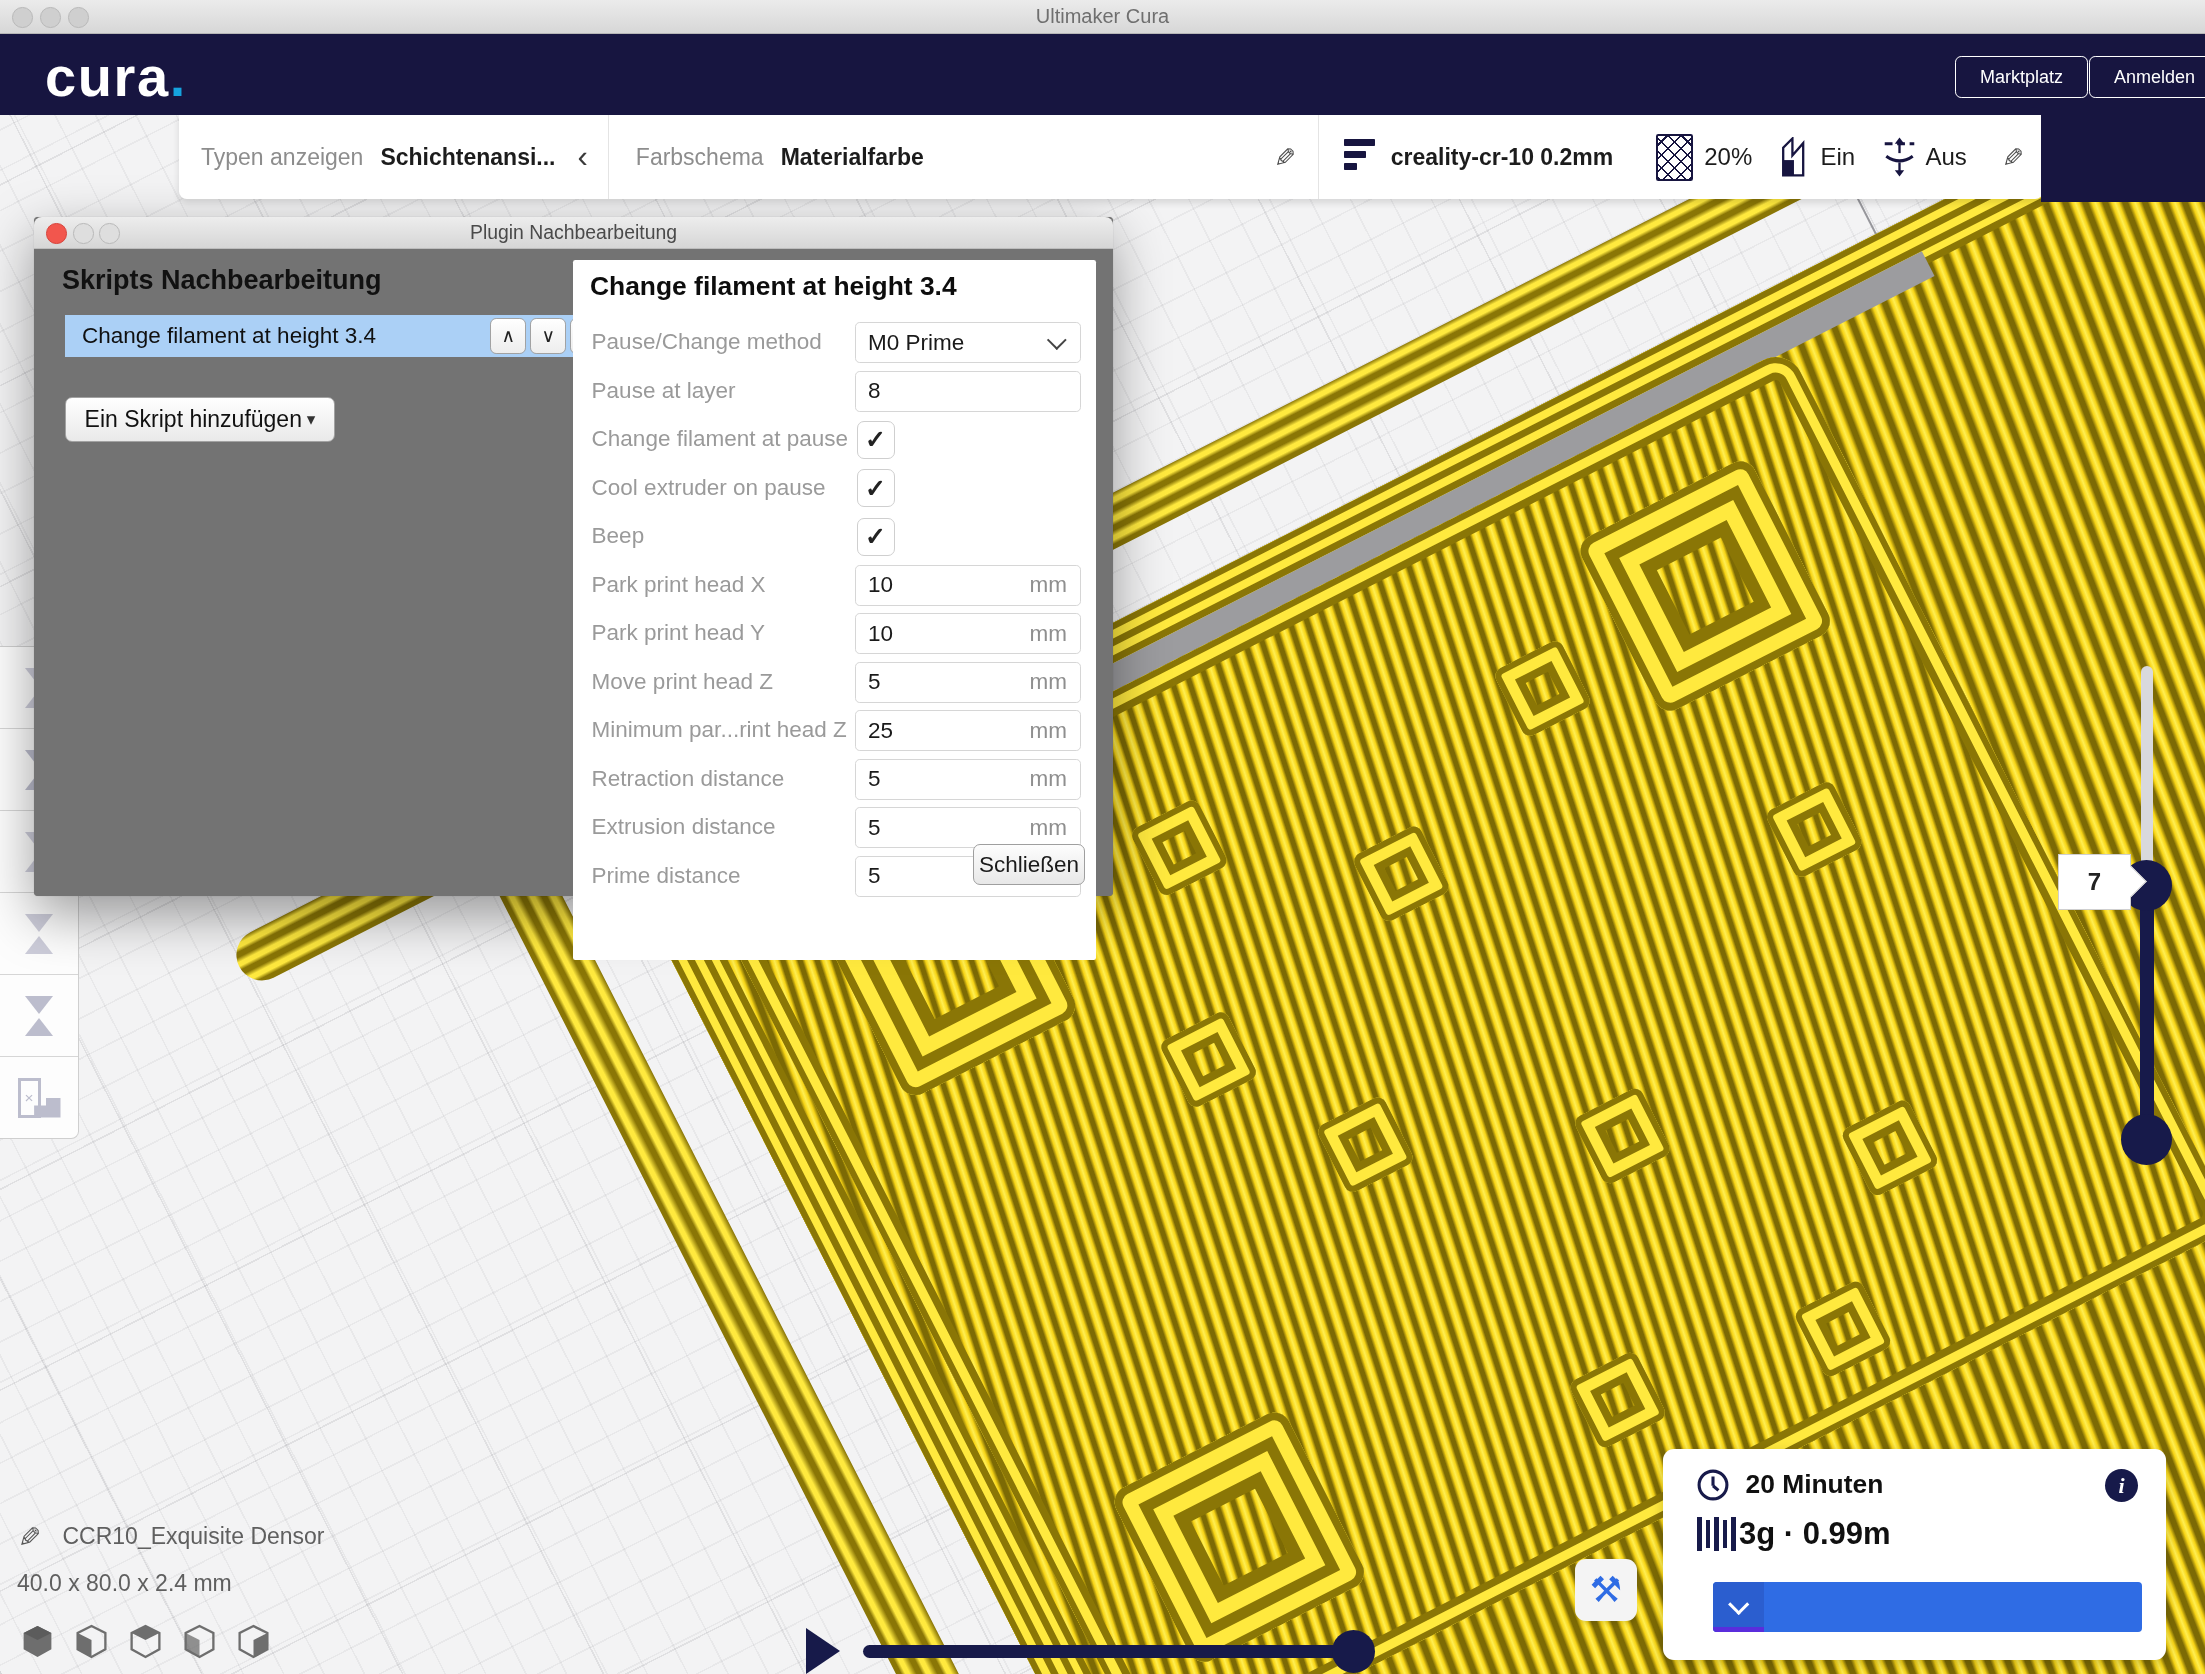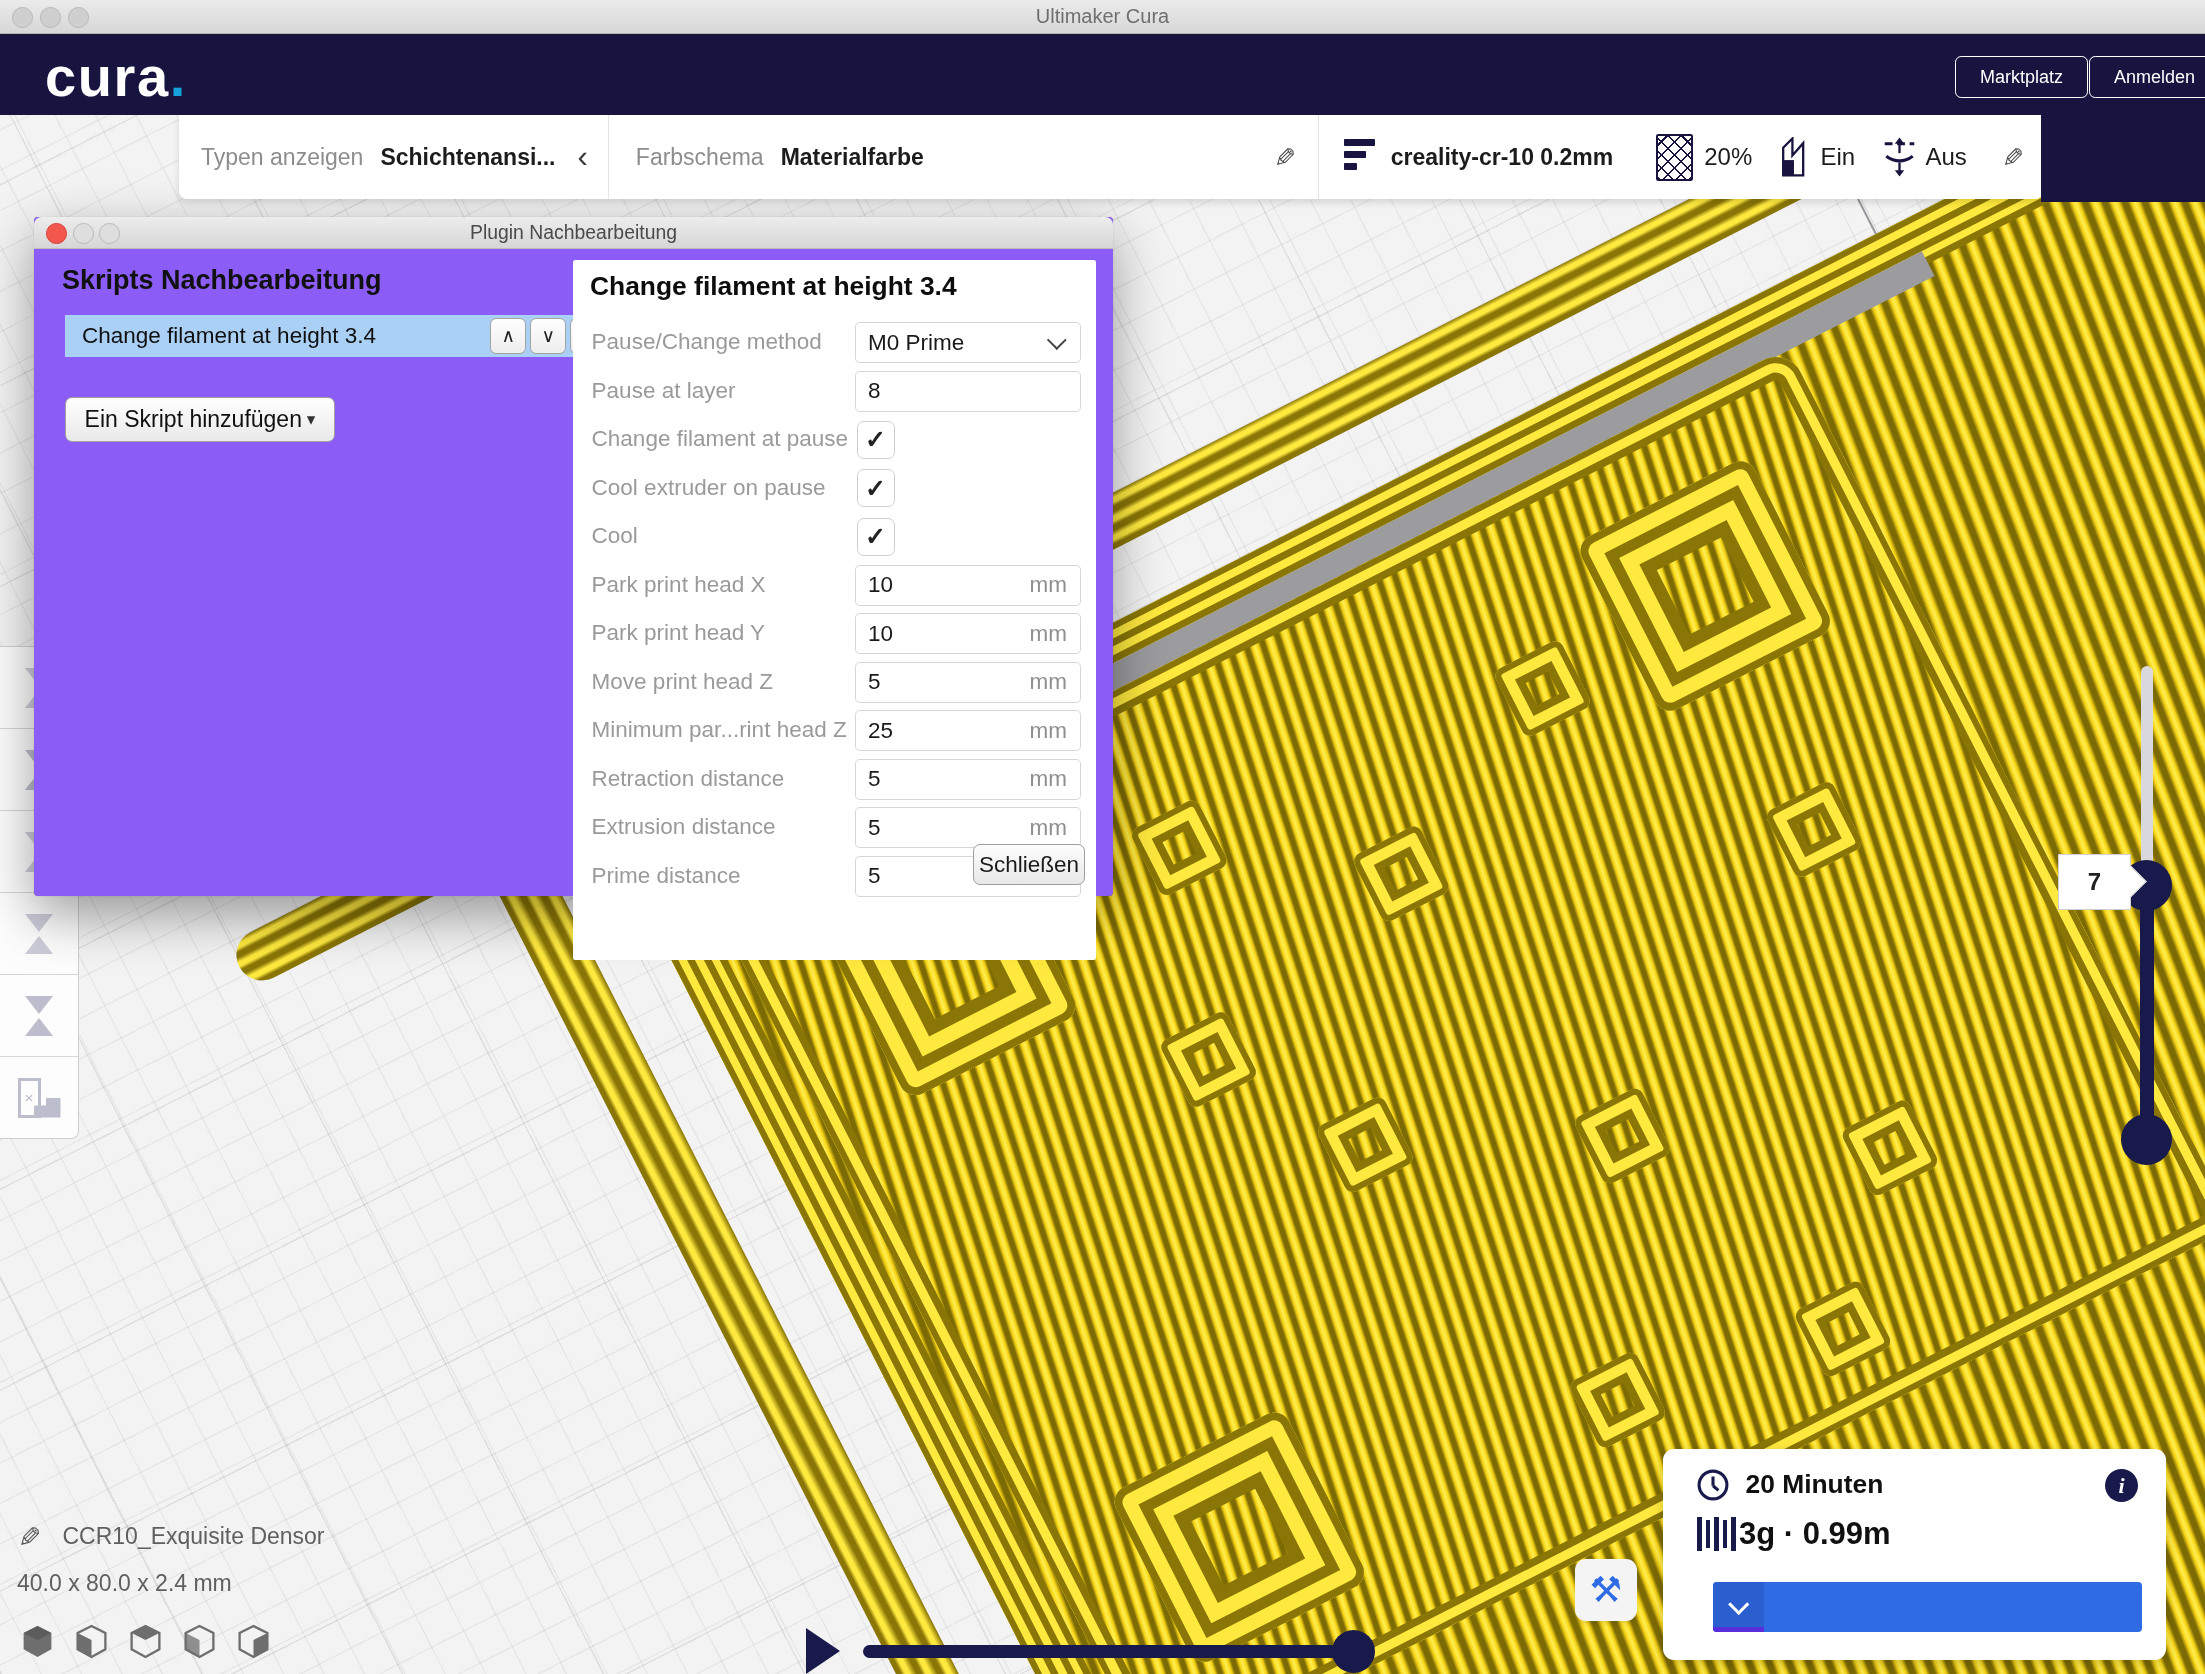--- a/index.html
+++ b/index.html
@@ -93,21 +93,21 @@
   .bowtie:after{bottom:0;border-bottom:18.6px solid #bcbdcd;}
   .bowtie.hollow:before{border-top-color:#cdcdda;}
   .bowtie.hollow:after{border-bottom-color:#cdcdda;}
   .permodel{position:relative;width:43px;height:40px;}
   .permodel .doc{position:absolute;left:0;top:0;width:17px;height:34px;border:3.1px solid #bcbdcd;
     color:#bcbdcd;font-size:15.5px;line-height:34px;text-align:center;}
   .permodel .stair{position:absolute;right:0;bottom:0;width:26.4px;height:20px;background:#bcbdcd;
     clip-path:polygon(0 100%,0 40%,45% 40%,45% 0,100% 0,100% 100%);}
 
   
-  #dialog{position:absolute;left:34px;top:217px;width:1079px;height:679px;background:#8b5cf6;
+  #dialog{position:absolute;left:34px;top:217px;width:1079px;height:679px;background:#737373;
     border-radius:4px;box-shadow:0 18.6px 54px rgba(0,0,0,.38), 0 0 0.8px rgba(0,0,0,.4);z-index:20;}
   #dlg-titlebar{position:absolute;left:0;top:0;width:100%;height:31px;
     background:linear-gradient(#ededed,#d6d6d6);border-bottom:0.8px solid #bdbdbd;border-radius:7.8px 7.8px 0 0;}
   #dlg-titlebar .title{display:block;line-height:31px;text-align:center;font-size:19.4px;color:#4a4a4a;}
   #dlg-titlebar .tl{top:6.2px;}
   #dlg-titlebar .tlr{left:12.4px;background:#f2564d;border-color:#d6443c;}
   #dlg-titlebar .tl2{left:39px;background:#dedede;}
   #dlg-titlebar .tl3{left:65px;background:#dedede;}
   #scripts-heading{position:absolute;left:28px;top:48px;font-size:27px;font-weight:bold;color:#111;}
   #script-row{position:absolute;left:31px;top:98px;width:545px;height:42px;background:#abd0f6;
@@ -333,21 +333,21 @@
         </div>
         <div class="frow">
           <span class="flabel">Change filament at pause</span>
           <span class="fcheck">✓</span>
         </div>
         <div class="frow">
           <span class="flabel">Cool extruder on pause</span>
           <span class="fcheck">✓</span>
         </div>
         <div class="frow">
-          <span class="flabel">Cool</span>
+          <span class="flabel">Beep</span>
           <span class="fcheck">✓</span>
         </div>
         <div class="frow">
           <span class="flabel">Park print head X</span>
           <span class="fctl">
             <span class="val">10</span>
             <span class="unit">mm</span>
           </span>
         </div>
         <div class="frow">

